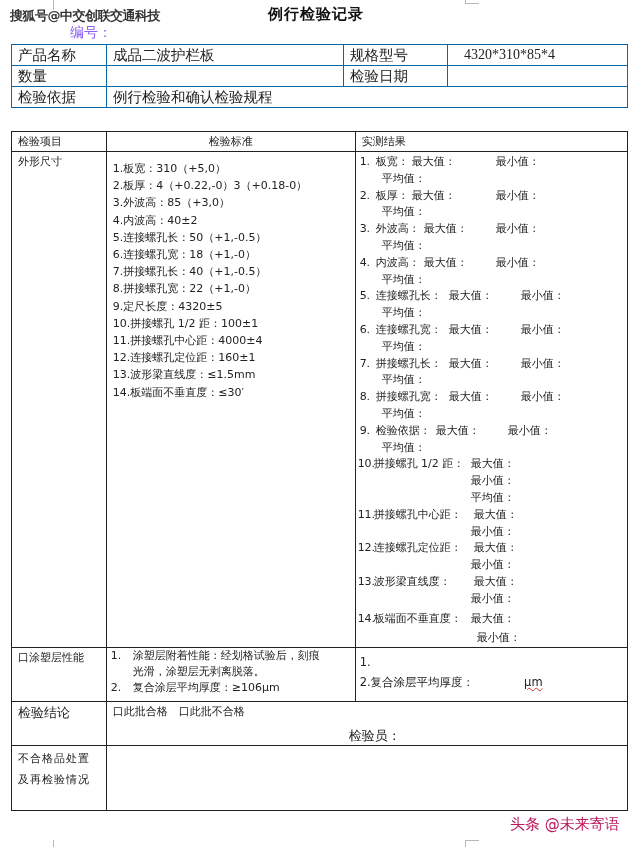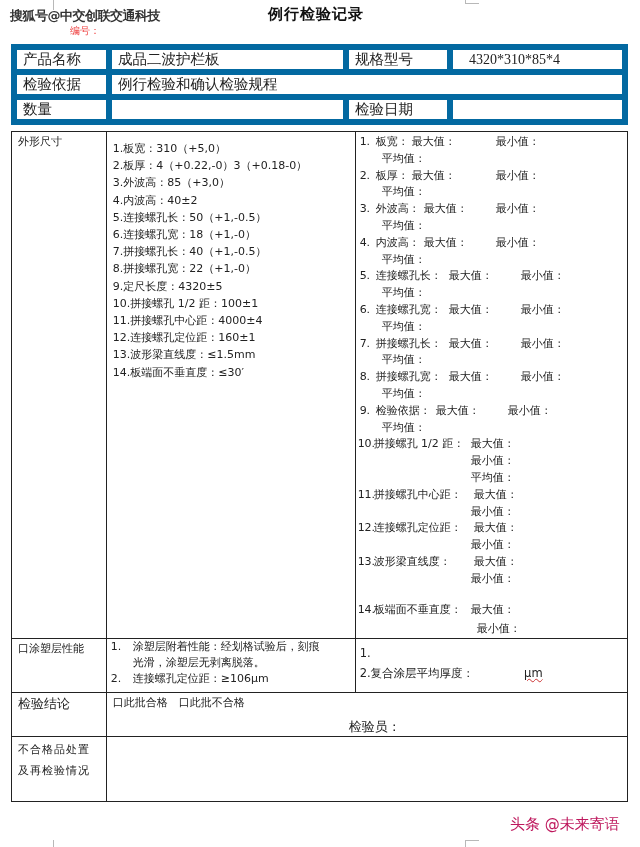--- a/index.html
+++ b/index.html
@@ -7,24 +7,24 @@
   body { position: relative; font-family: "DejaVu Sans", "Liberation Sans", sans-serif; color: #111; }
 
   .corner { position: absolute; border-color: #b8b8b8; border-style: solid; border-width: 0; width: 10px; height: 10px; }
   .corner.tl { left: 44px; top: 0; border-right-width: 1px; }
   .corner.tr { left: 465px; top: 0; border-left-width: 1px; width: 14px; border-bottom-width: 1px; height: 4px;}
   .corner.bl { left: 44px; top: 840px; border-right-width: 1px; }
   .corner.br { left: 465px; top: 840px; border-left-width: 1px; width: 14px; border-top-width: 1px; height: 7px;}
 
   .watermark-top { position: absolute; left: 10px; top: 7px; font-size: 13px; font-weight: bold; color: #333; letter-spacing: -0.5px; }
   .doc-title { position: absolute; left: 268px; top: 5px; font-size: 15px; font-weight: bold; color: #111; letter-spacing: 1px; }
-  .doc-number { position: absolute; left: 70px; top: 24px; font-size: 10px; color: #ef4444; }
+  .doc-number { position: absolute; left: 70px; top: 24px; font-size: 14px; color: #8b5cf6; }
 
   table.head { position: absolute; left: 11px; top: 44px; width: 617px; border-collapse: collapse; }
-  table.head td { border: 6px solid #0369a1; height: 21px; font-size: 14.5px; padding: 0 6px; color: #222; font-family: "DejaVu Sans", sans-serif; white-space: nowrap; overflow: hidden; }
+  table.head td { border: 1px solid #0369a1; height: 21px; font-size: 14.5px; padding: 0 6px; color: #222; font-family: "DejaVu Sans", sans-serif; white-space: nowrap; overflow: hidden; }
   table.head td.lbl { width: 95px; }
   table.head td.mid { width: 237px; }
   table.head td.lbl2 { width: 104px; }
   table.head td.center { text-align: left; }
   table.head td.spec { font-family: "Liberation Serif", serif; font-size: 14px; padding-left: 16px; }
 
   table.body { position: absolute; left: 11px; top: 131px; width: 617px; border-collapse: collapse; }
   table.body td { border: 1px solid #222; vertical-align: top; font-size: 11px; color: #222; }
   table.body col.c1 { width: 95px; }
   table.body col.c2 { width: 249px; }
@@ -64,40 +64,45 @@
 
 <table class="head">
   <tbody>
       <tr>
     <td class="lbl">产品名称</td>
     <td class="mid center">成品二波护栏板</td>
     <td class="lbl2">规格型号</td>
     <td class="spec">4320*310*85*4</td>
   </tr>
   <tr>
-    <td class="lbl">检验依据</td>
-    <td colspan="3">例行检验和确认检验规程</td>
-  </tr>
-  <tr>
     <td class="lbl">数量</td>
     <td class="mid"></td>
     <td class="lbl2">检验日期</td>
     <td></td>
+  </tr>
+  <tr>
+    <td class="lbl">检验依据</td>
+    <td colspan="3">例行检验和确认检验规程</td>
   </tr>
 </tbody>
   </table>
 
 <table class="body">
   <colgroup>
       <col class="c1">
       <col class="c2">
       <col class="c3">
     </colgroup>
 
   <tbody>
+      <tr class="hdr">
+    <td class="cell-label">检验项目</td>
+    <td class="cell-label" style="text-align:center">检验标准</td>
+    <td class="cell-label">实测结果</td>
+  </tr>
 
 
   <tr style="height:432px">
     <td class="cell-label">外形尺寸</td>
     <td class="std-block">
       <div style="height:4px"></div>
       <div class="std-line">1.板宽：310（+5,0）</div>
       <div class="std-line">2.板厚：4（+0.22,-0）3（+0.18-0）</div>
       <div class="std-line">3.外波高：85（+3,0）</div>
       <div class="std-line">4.内波高：40±2</div>
@@ -236,37 +241,37 @@
 
       <div class="res-line">
             <span class="res-num" style="left:2px">13.</span>
             <span class="res-name" style="left:18px">波形梁直线度：</span>
             <span class="res-sub" style="left:118px">最大值：</span>
           </div>
       <div class="res-line">
             <span class="res-sub" style="left:115px">最小值：</span>
           </div>
 
-      <div class="res-line" style="margin-top:14px">
+      <div class="res-line" style="margin-top:3px">
             <span class="res-num" style="left:2px">14.</span>
             <span class="res-name" style="left:18px">板端面不垂直度：</span>
             <span class="res-sub" style="left:115px">最大值：</span>
           </div>
       <div class="res-line" style="margin-top:3px">
             <span class="res-sub" style="left:121px">最小值：</span>
           </div>
     </td>
   </tr>
 
   <tr style="height:54px">
     <td class="cell-label">口涂塑层性能</td>
     <td class="coating-std">
       <div><span class="n">1.</span><span>涂塑层附着性能：经划格试验后，刻痕</span></div>
       <div class="indent">光滑，涂塑层无剥离脱落。</div>
-      <div><span class="n">2.</span><span>连接螺孔定位距：≥106μm</span></div>
+      <div><span class="n">2.</span><span>复合涂层平均厚度：≥106μm</span></div>
     </td>
     <td style="padding:4px 4px; line-height:20px; font-size:11.5px">
       <div>1.</div>
       <div><span>2.复合涂层平均厚度：</span><span style="display:inline-block; width:50px"></span><span class="unit-squiggle">μm</span></div>
     </td>
   </tr>
 
   <tr>
     <td class="cell-label big">检验结论</td>
     <td colspan="2" class="conclusion">

